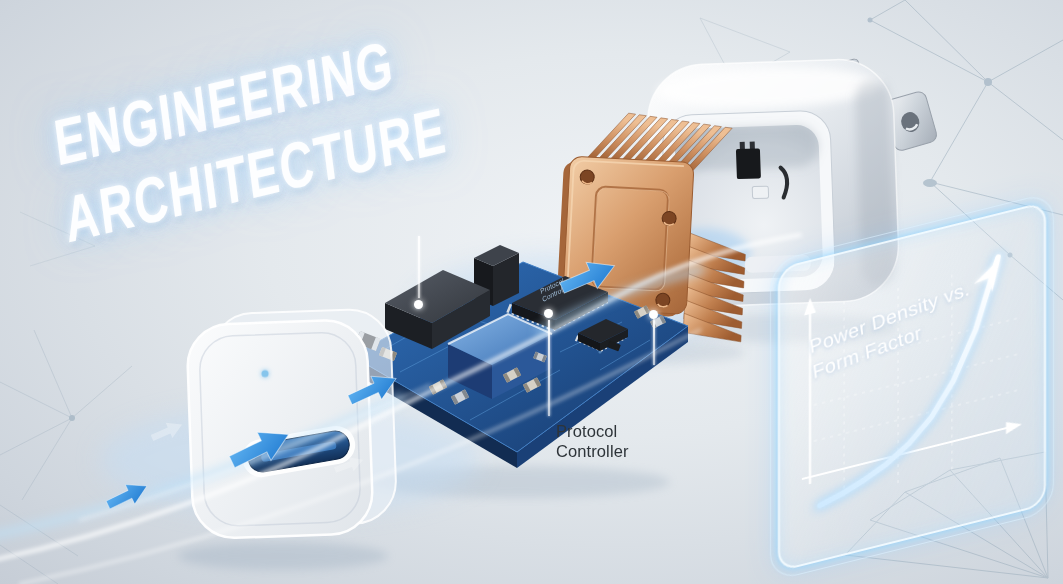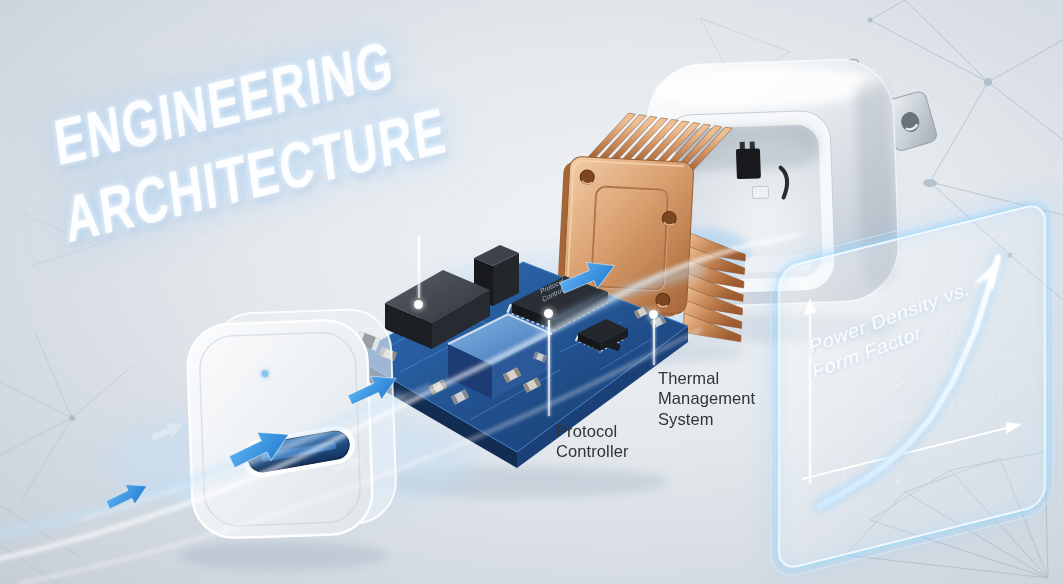--- a/index.html
+++ b/index.html
@@ -375,19 +375,16 @@
 </div>
 
 <div class="lead" style="left:418px;top:236px;height:62px;"></div>
 <div class="dot" style="left:414px;top:300px;"></div>
 
 <div class="callout" style="left:556px;top:421px;">Protocol
 Controller</div>
 <div class="lead" style="left:548px;top:320px;height:96px;"></div>
 <div class="dot" style="left:544px;top:309px;"></div>
 
-<div class="callout" style="left:658px;top:368px;">Thermal
-Management
-System</div>
 <div class="lead" style="left:653px;top:319px;height:46px;"></div>
 <div class="dot" style="left:649px;top:310px;"></div>
 
 </div>
 
 </body></html>

